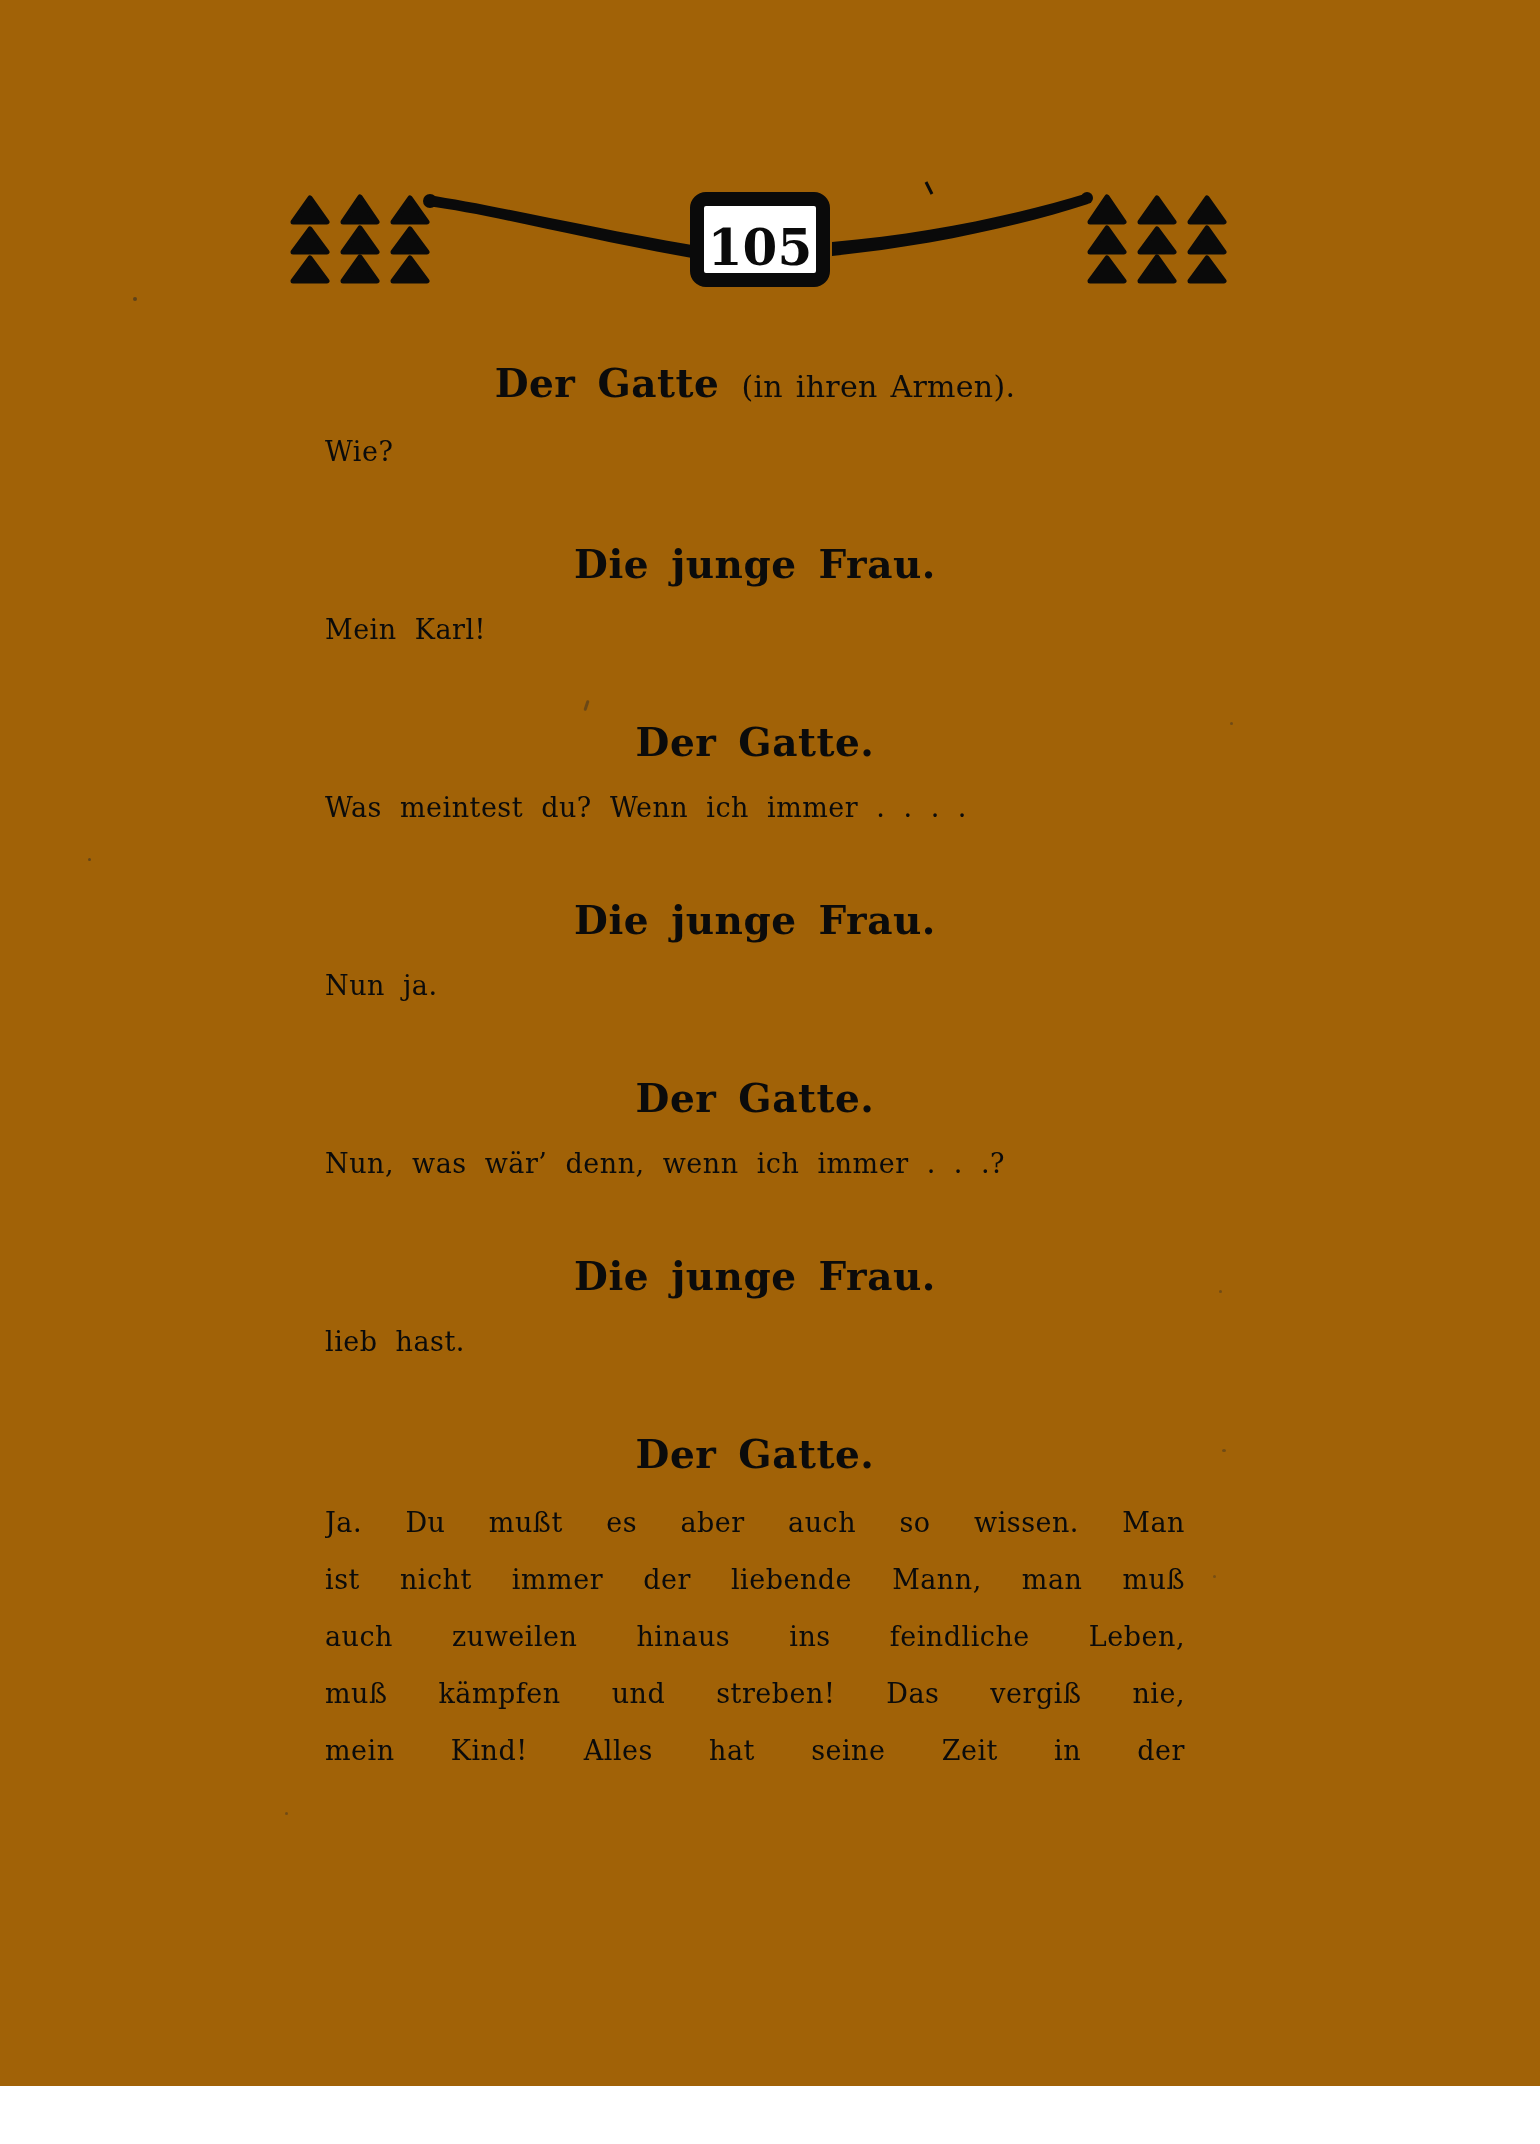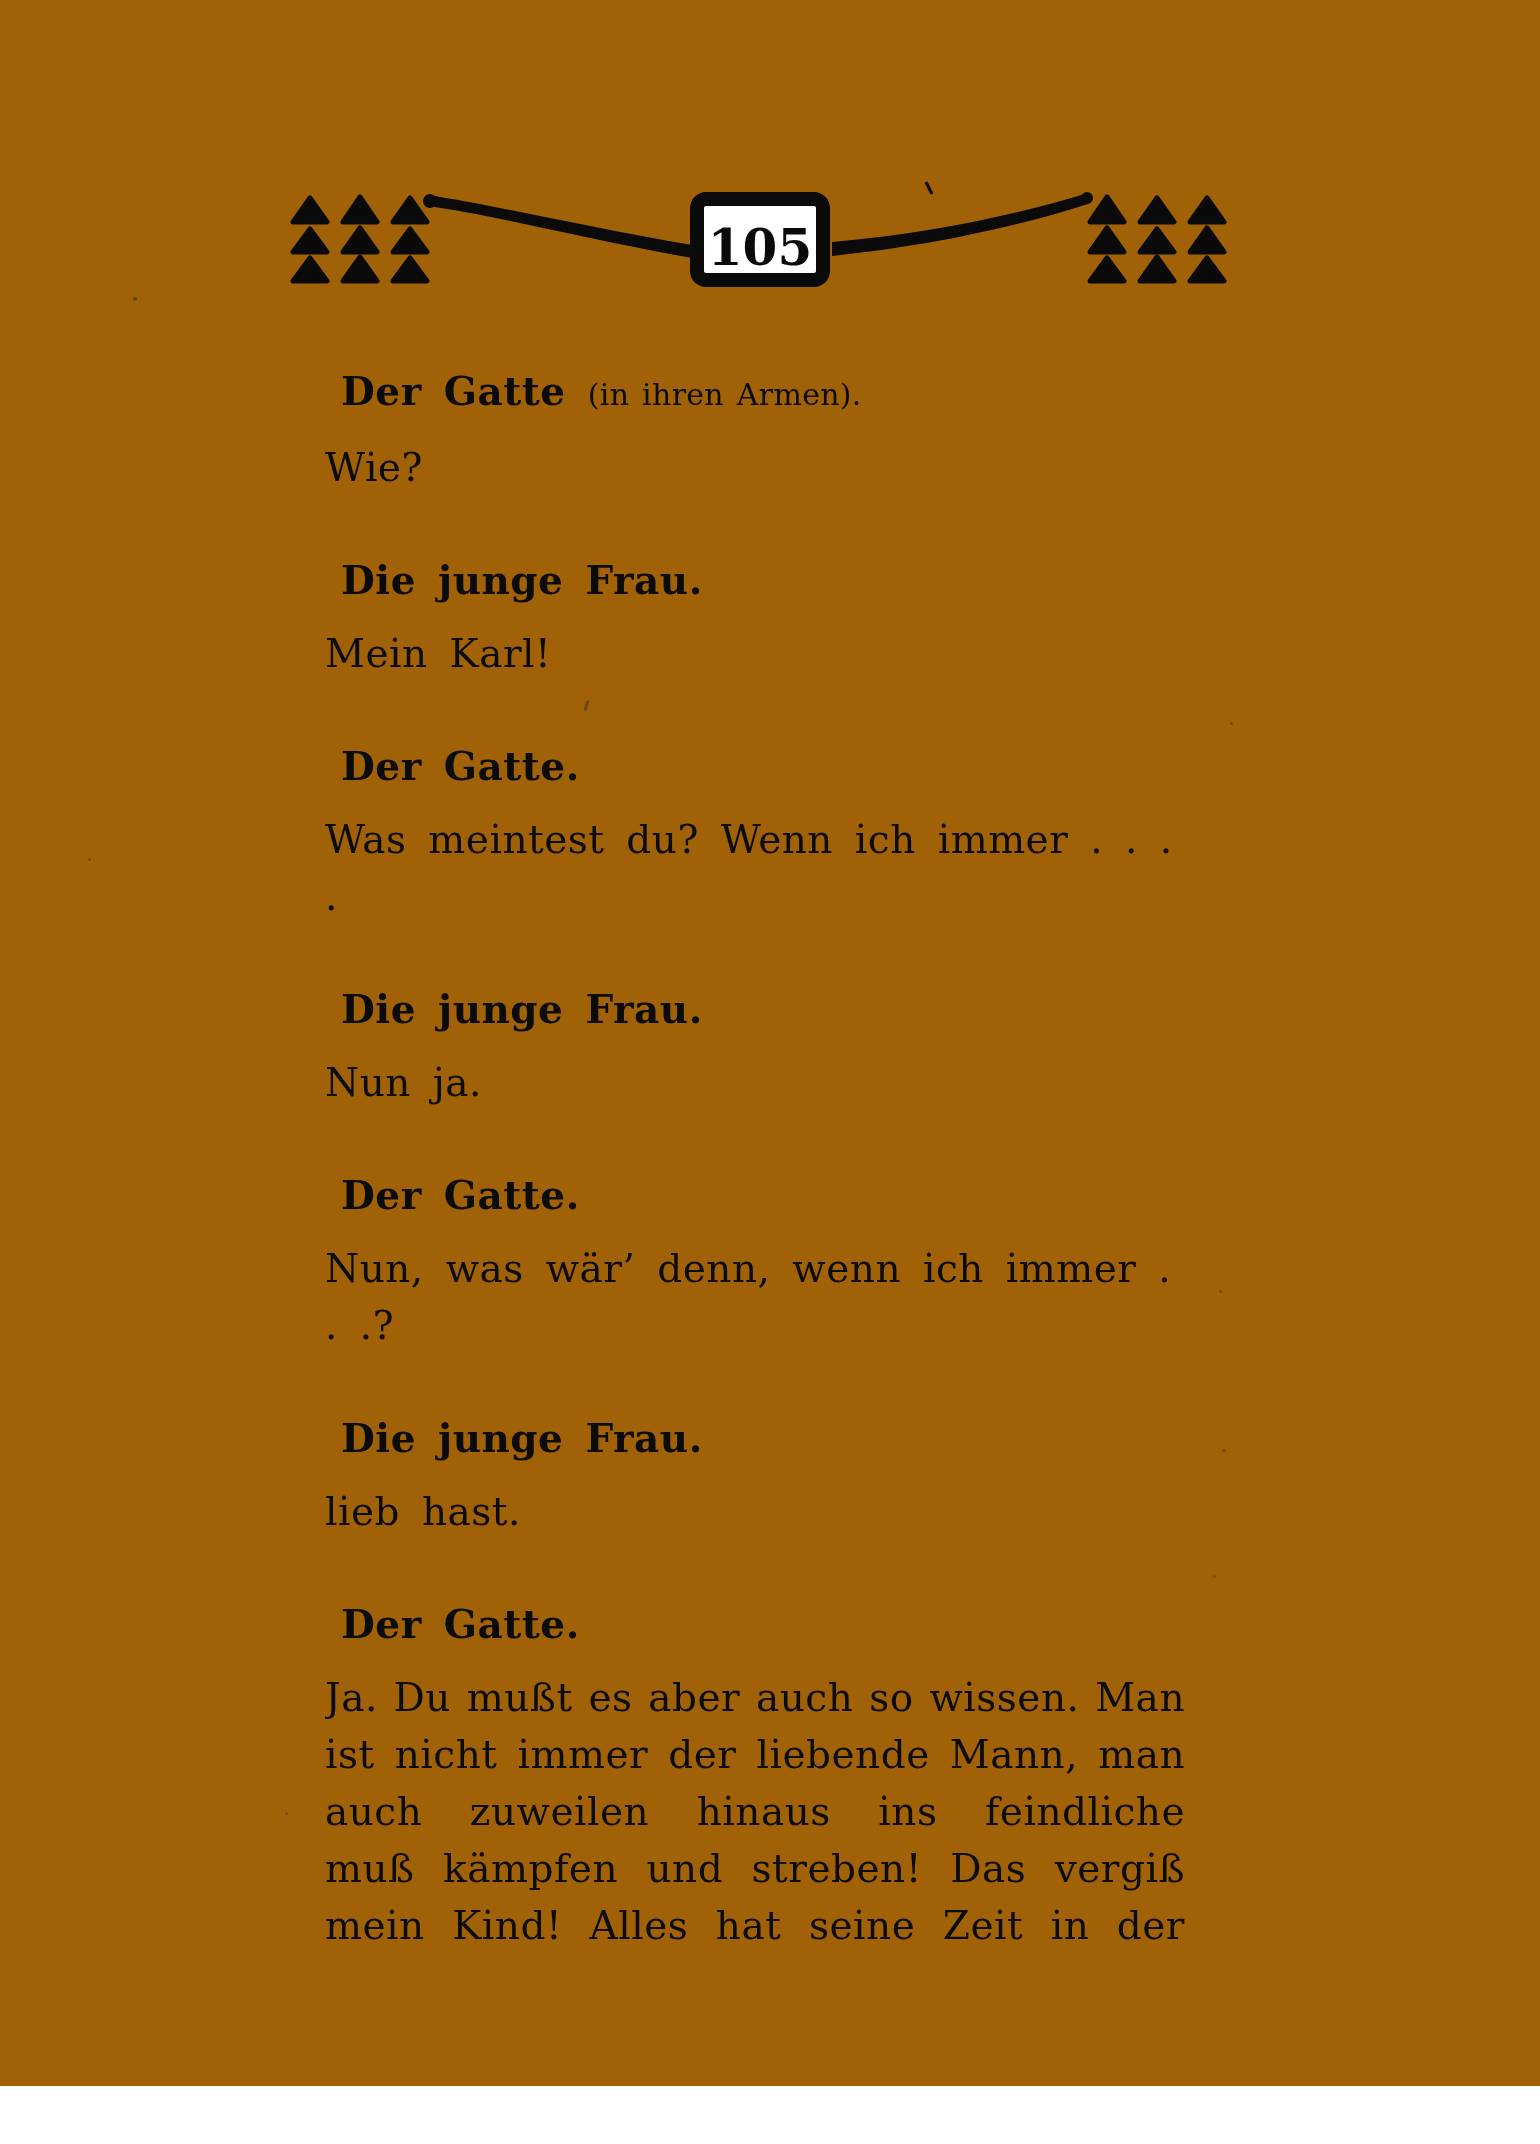--- a/index.html
+++ b/index.html
@@ -8,33 +8,33 @@
     width:1540px;height:2086px;
     background:#a16207;
     font-family:"DejaVu Serif","Liberation Serif",serif;
     color:#0b0b0b;
     overflow:hidden;
   }
   .header-svg{position:absolute;left:240px;top:138px;}
   .content{position:absolute;left:325px;top:347px;width:860px;}
   .block{margin:0 0 56px 0;}
   .speaker{
-    margin:16px;
+    margin:8px;
     font-size:39px;line-height:57px;
     font-weight:700;
-    word-spacing:8px;letter-spacing:.5px;
+    word-spacing:8px;letter-spacing:.5px;text-align:center;
   }
   .direction{
     font-weight:400;
     font-size:30px;
     word-spacing:3px;letter-spacing:.3px;
   }
   .line{
     margin:0;
-    font-size:39px;line-height:57px;
+    font-size:27px;line-height:57px;
     word-spacing:9px;letter-spacing:.5px;
   }
   .just{
     text-align:justify;
     word-spacing:normal;
     height:57px;overflow:hidden;
   }
   .just::after{content:"";display:inline-block;width:100%;}
   .gap-top{margin-top:11px;}
   .speck{position:absolute;background:#2a2a2a;border-radius:50%;}

